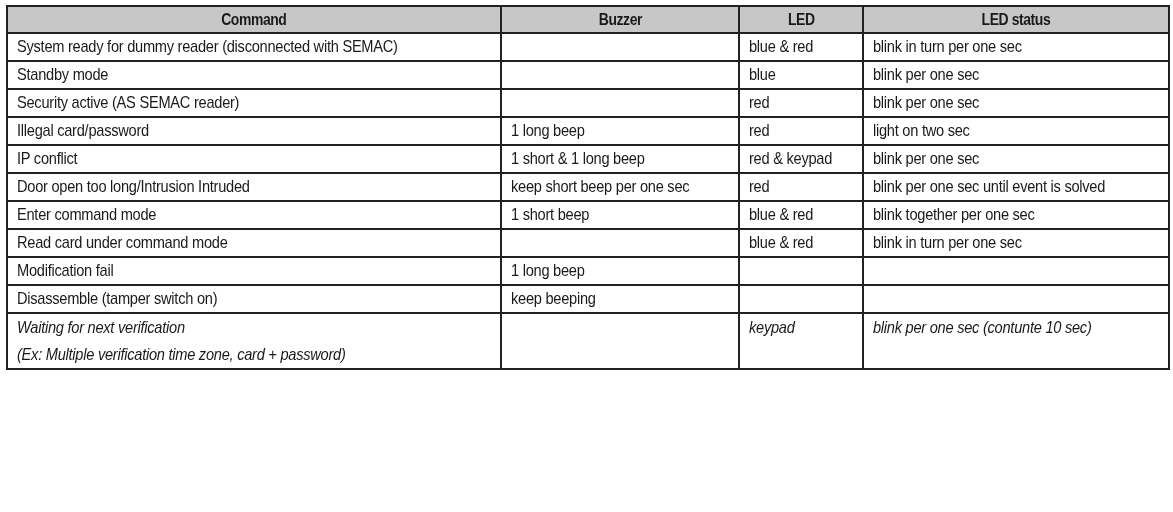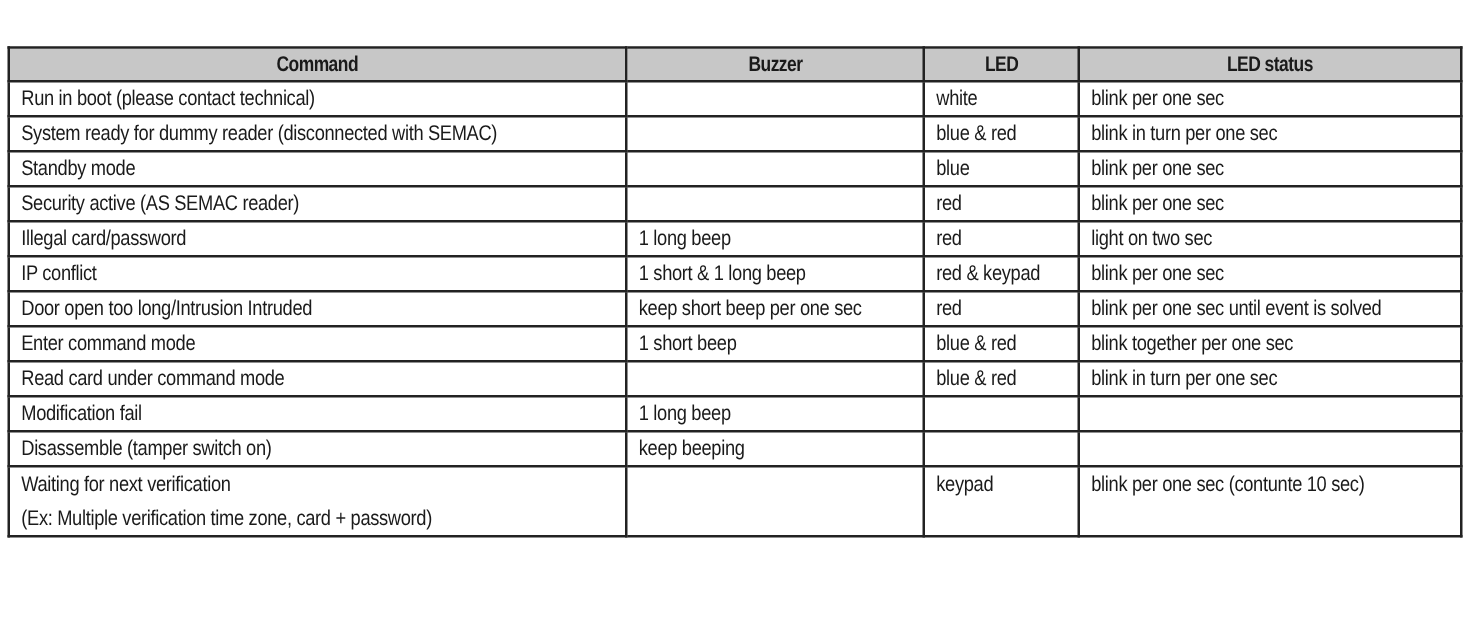--- a/index.html
+++ b/index.html
@@ -18,21 +18,20 @@
     .tbl-wrap {
       position: absolute;
       left: 6px;
       top: 5px;
       width: 1162px;
     }
     table {
       border-collapse: collapse;
       width: 1162px;
       table-layout: fixed;
-      margin-top: 32px;
     }
     th, td {
       border: 2px solid #222222;
       padding: 0 0 0 9px;
       text-align: left;
       vertical-align: top;
       white-space: nowrap;
       overflow: hidden;
     }
     th {
@@ -51,21 +50,21 @@
       font-size: 17px;
       height: 26px;
       line-height: 26px;
       letter-spacing: -0.3px;
     }
     td span.txt {
       display: inline-block;
       transform: scaleX(0.86);
       transform-origin: left center;
     }
-    td.tall { height: 54px; }
+    td.tall { height: 54px; font-style: italic; }
     td.tall span.txt { line-height: 27px; }
     col.c1 { width: 494px; }
     col.c2 { width: 238px; }
     col.c3 { width: 124px; }
     col.c4 { width: 306px; }
   </style>
 </head>
 <body>
 
 <div class="tbl-wrap">
@@ -78,26 +77,20 @@
     </colgroup>
     <thead>
       <tr>
         <th><span>Command</span></th>
         <th><span>Buzzer</span></th>
         <th><span>LED</span></th>
         <th><span>LED status</span></th>
       </tr>
     </thead>
     <tbody>
-      <tr>
-        <td><span class="txt">Run in boot (please contact technical)</span></td>
-        <td><span class="txt"></span></td>
-        <td><span class="txt">white</span></td>
-        <td><span class="txt">blink per one sec</span></td>
-      </tr>
       <tr>
         <td><span class="txt">System ready for dummy reader (disconnected with SEMAC)</span></td>
         <td><span class="txt"></span></td>
         <td><span class="txt">blue &amp; red</span></td>
         <td><span class="txt">blink in turn per one sec</span></td>
       </tr>
       <tr>
         <td><span class="txt">Standby mode</span></td>
         <td><span class="txt"></span></td>
         <td><span class="txt">blue</span></td>

